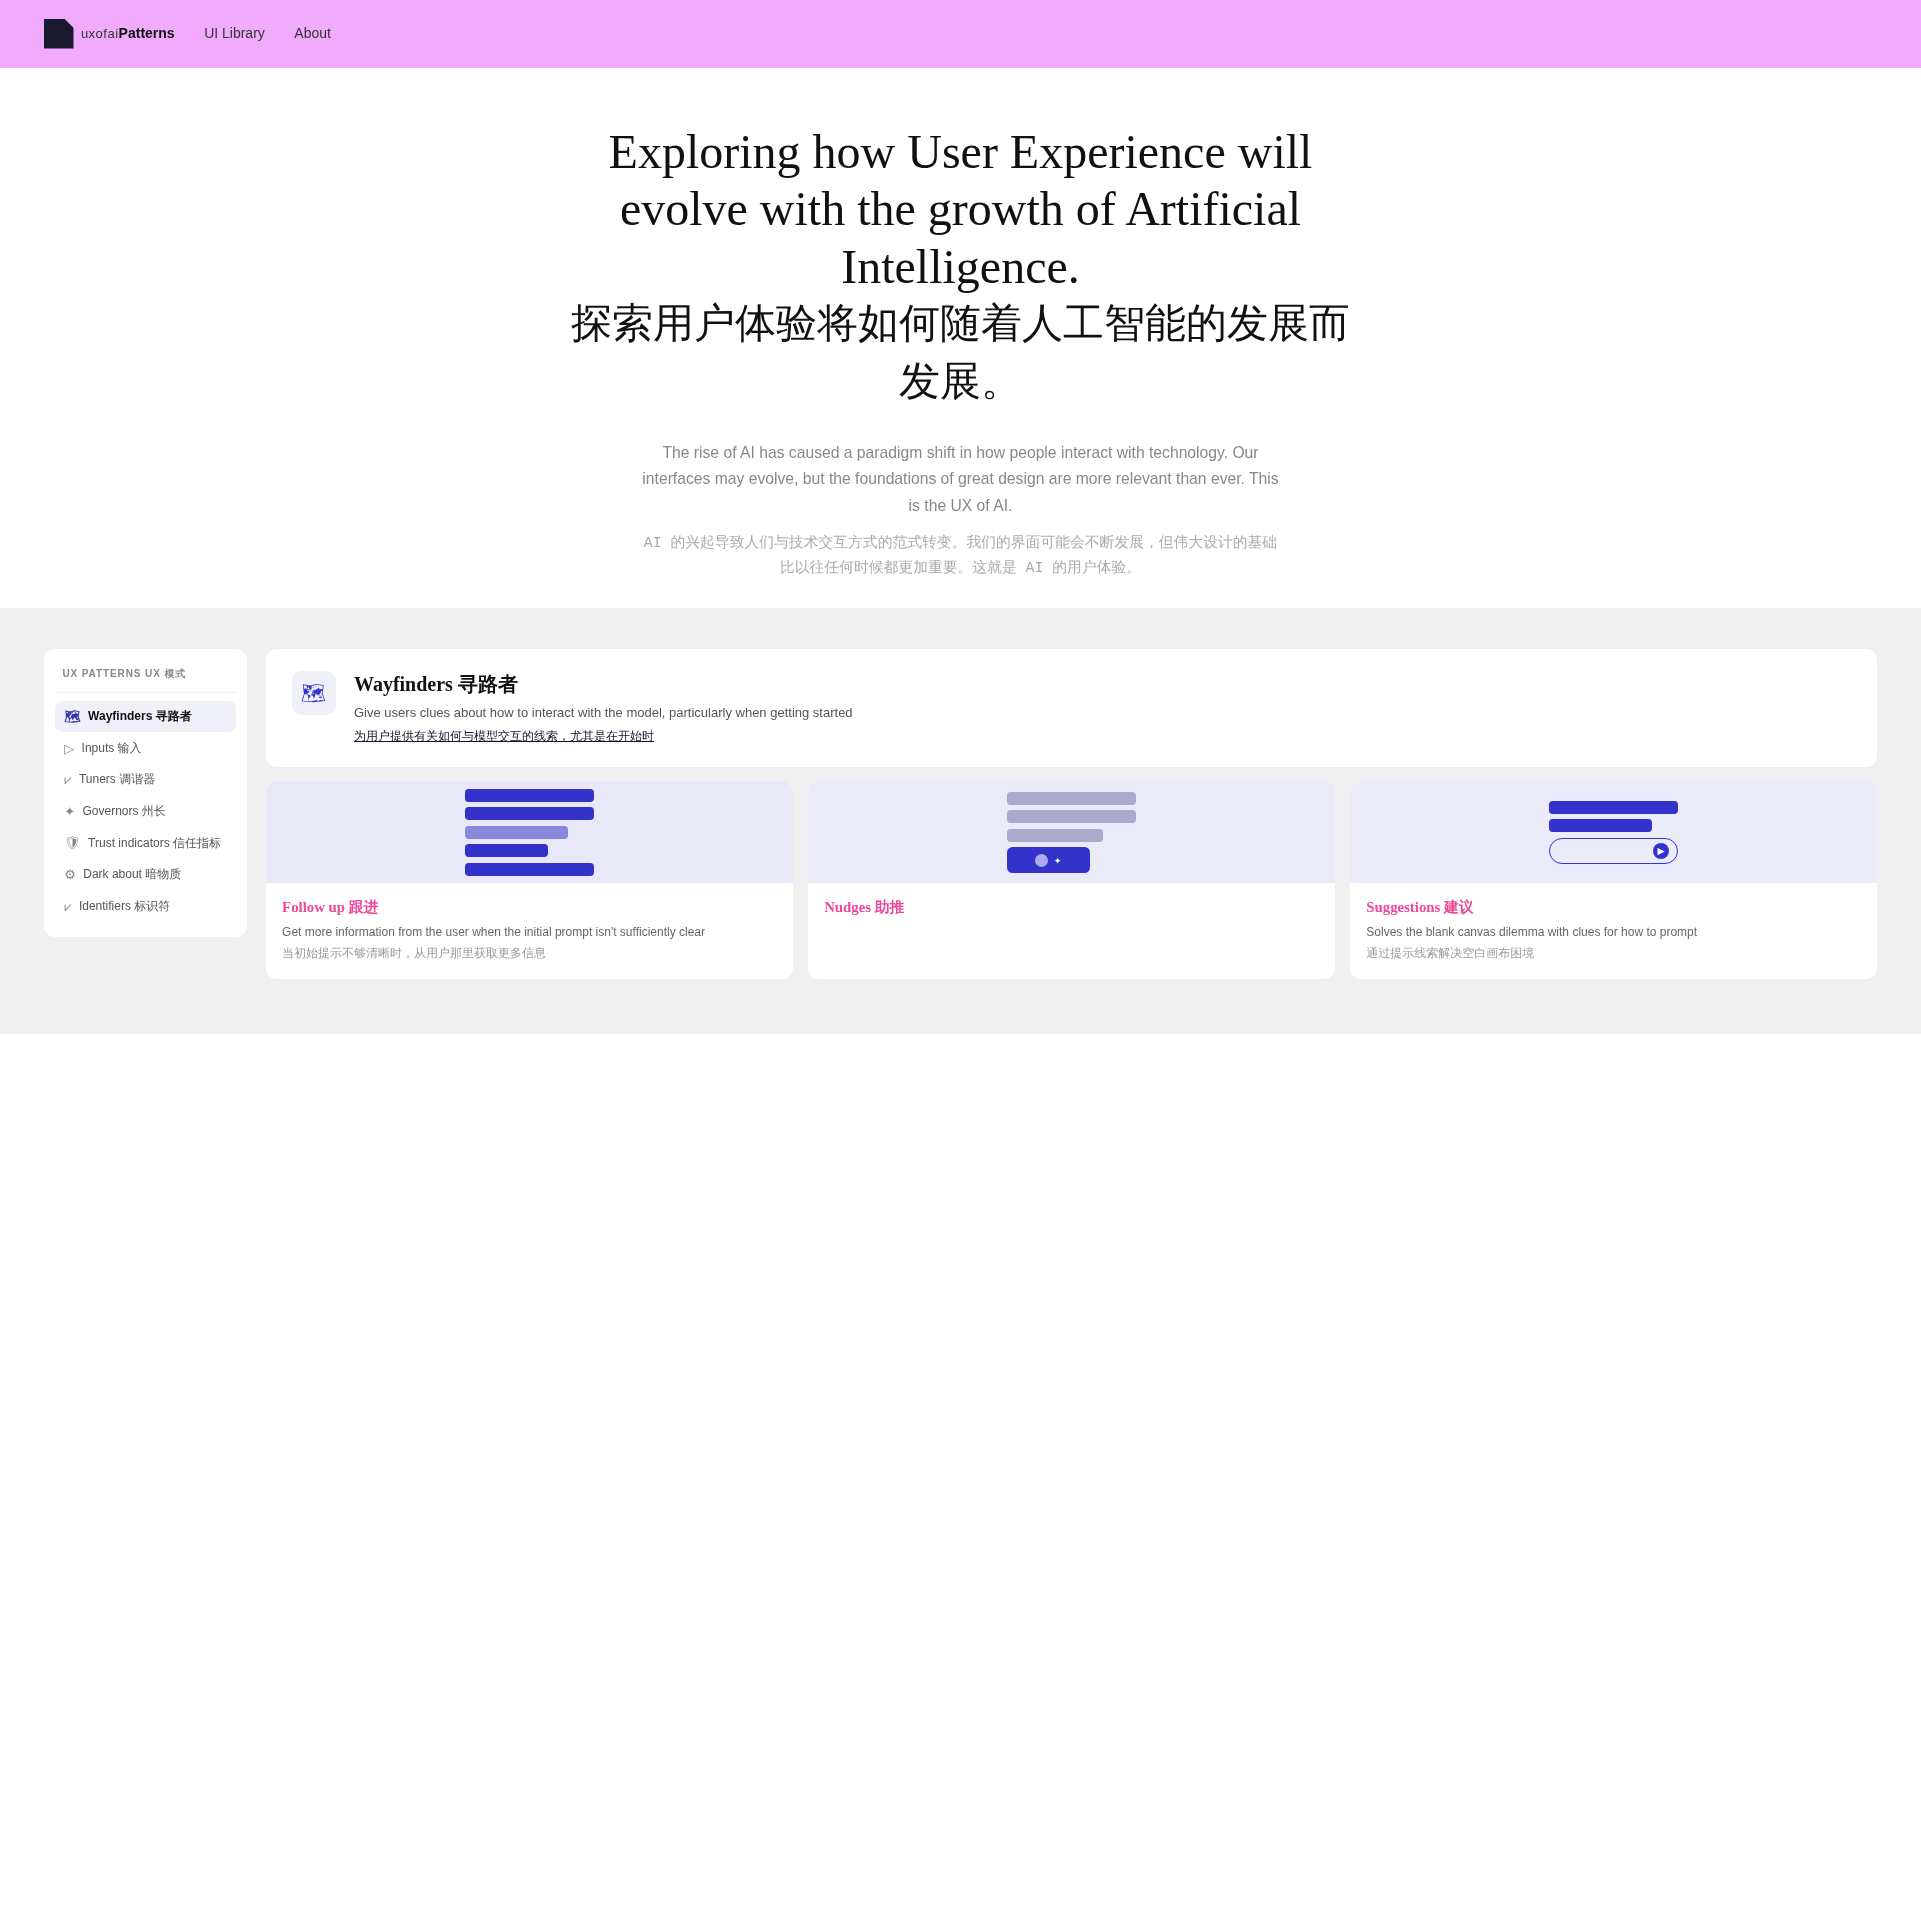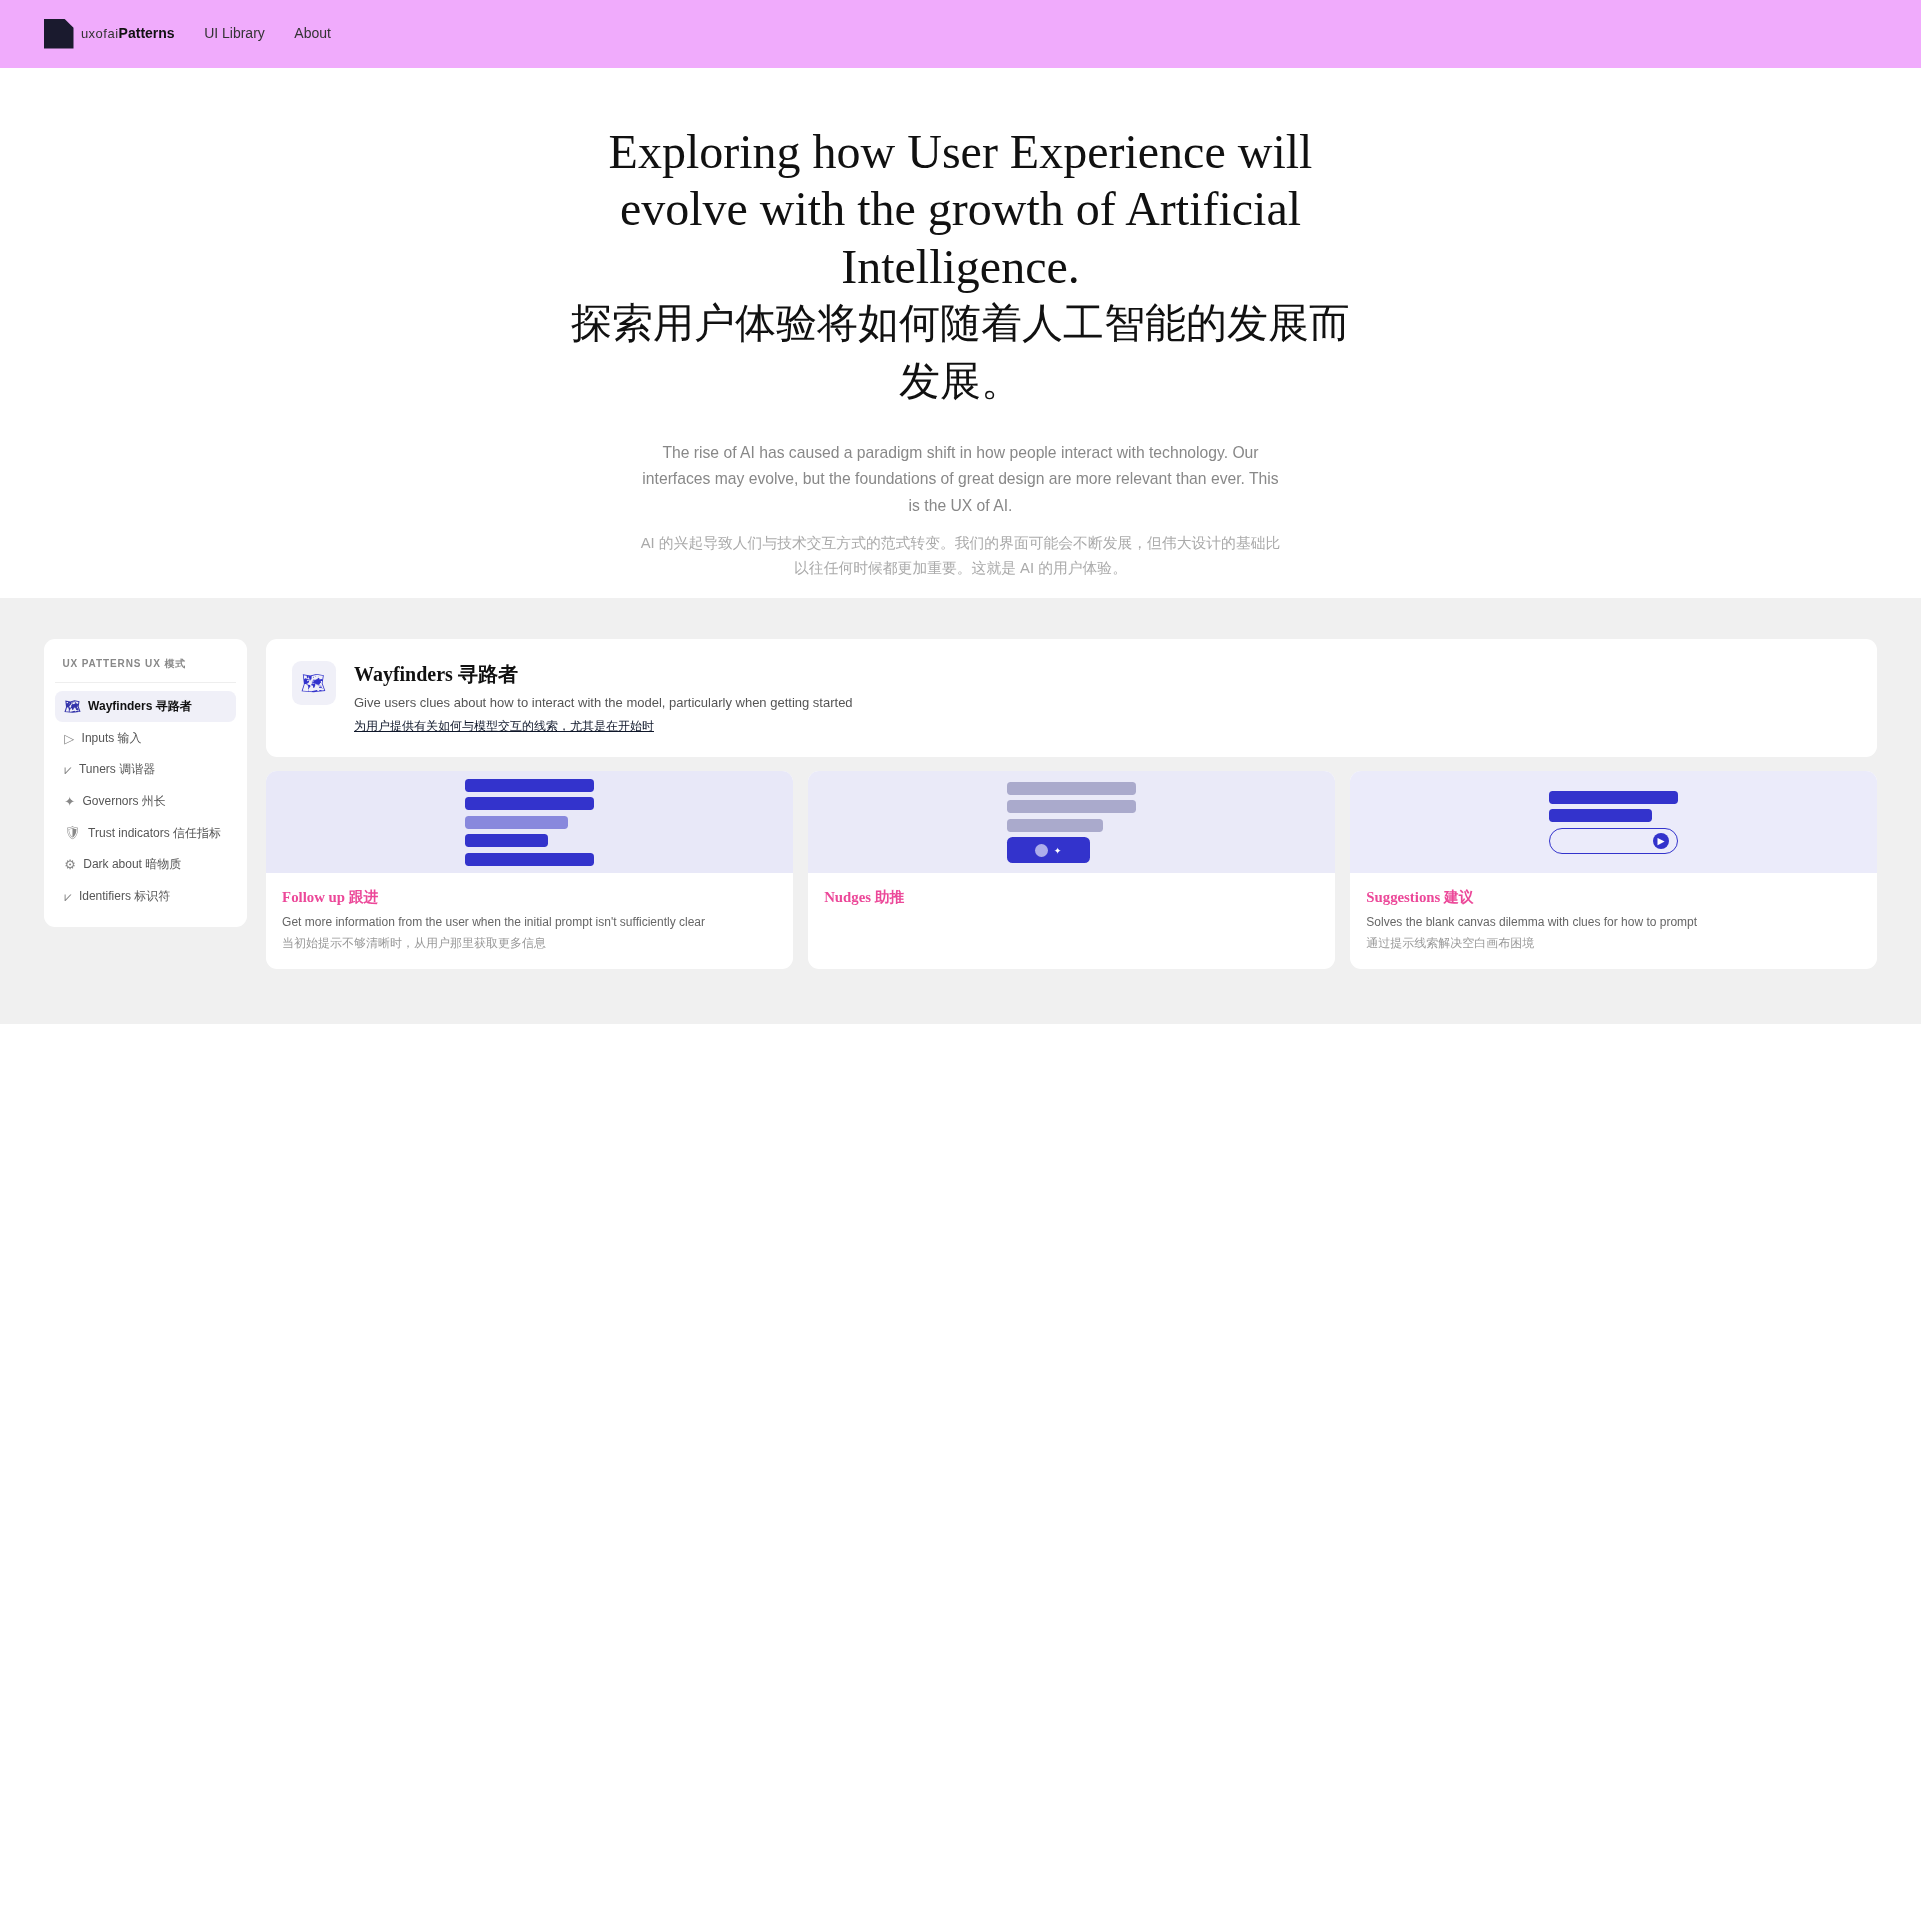--- a/index.html
+++ b/index.html
@@ -42,21 +42,21 @@
       color: #333;
     }
     .nav-links a.active {
       color: #111;
       font-weight: 600;
     }
 
     
     .hero {
       text-align: center;
-      padding: 55px 111px 17px;
+      padding: 55px 111px 27px;
       max-width: 1015px;
       margin: 0 auto;
     }
     .hero h1 {
       font-size: 48px;
       line-height: 1.2;
       font-weight: 400;
       color: #111;
       margin-bottom: 7.4px;
     }
@@ -73,20 +73,21 @@
       line-height: 1.7;
       max-width: 646px;
       margin-left: auto;
       margin-right: auto;
     }
     .hero-sub .chinese-p {
       display: block;
       margin-top: 11px;
       font-size: 14.8px;
       color: #aaa;
+      font-family: Liberation Mono, monospace;
     }
 
     
     .content-area {
       background: #f0f0f0;
       padding: 41px 44px 55px;
     }
 
     .layout {
       display: flex;

